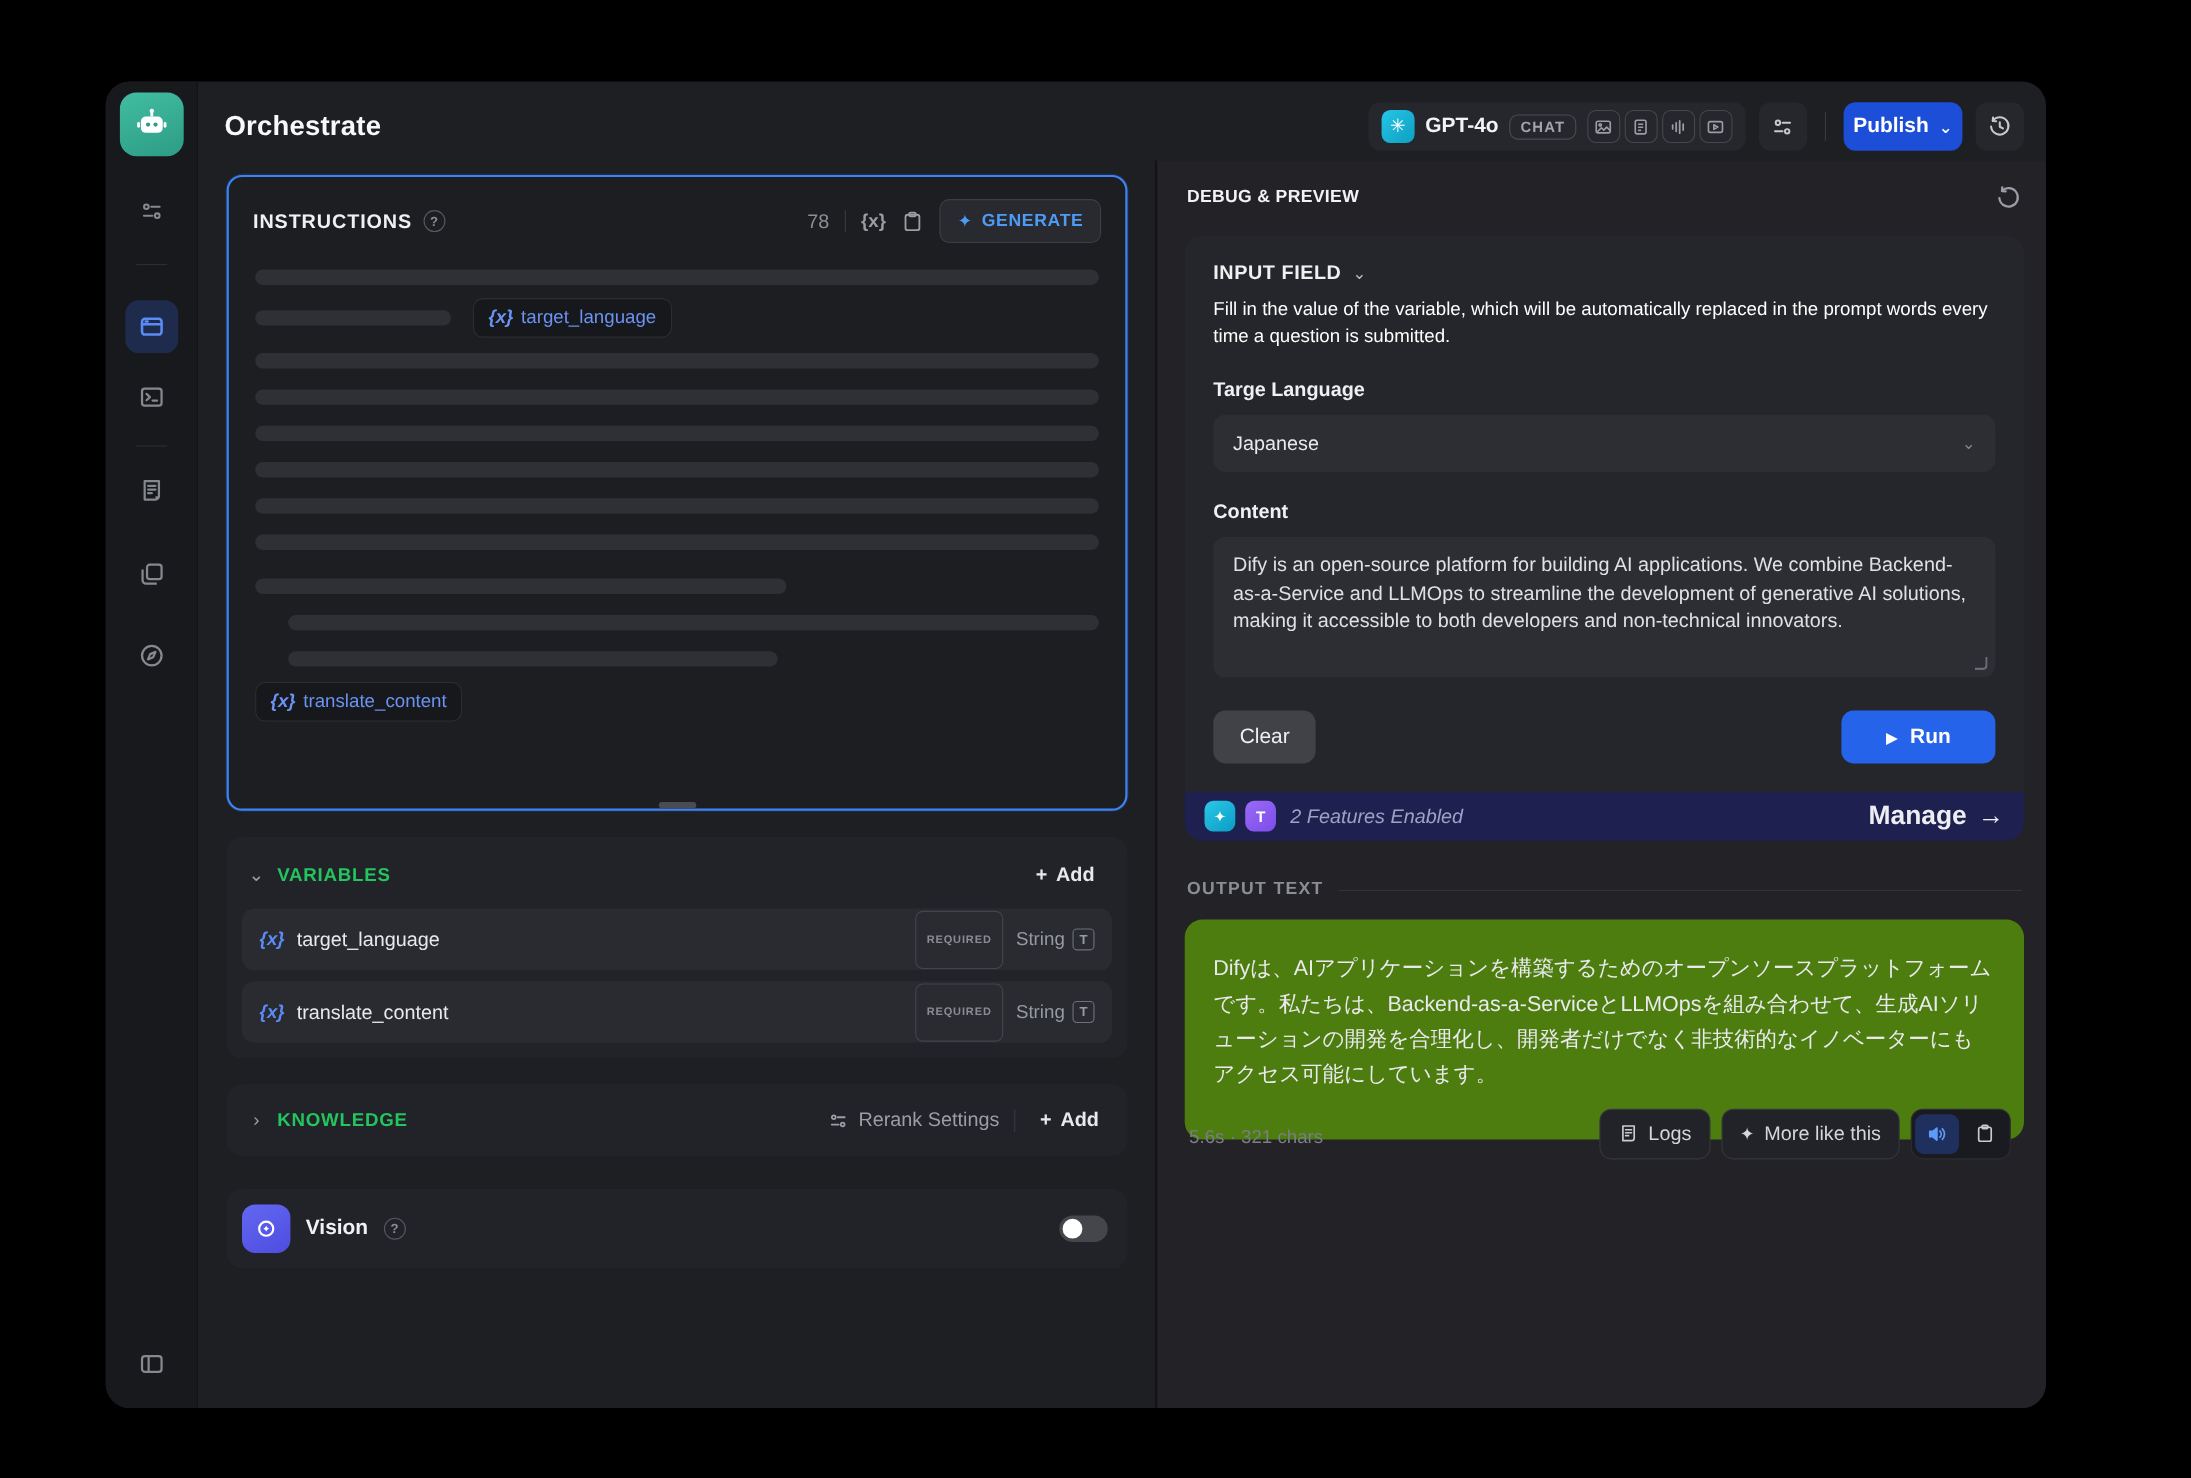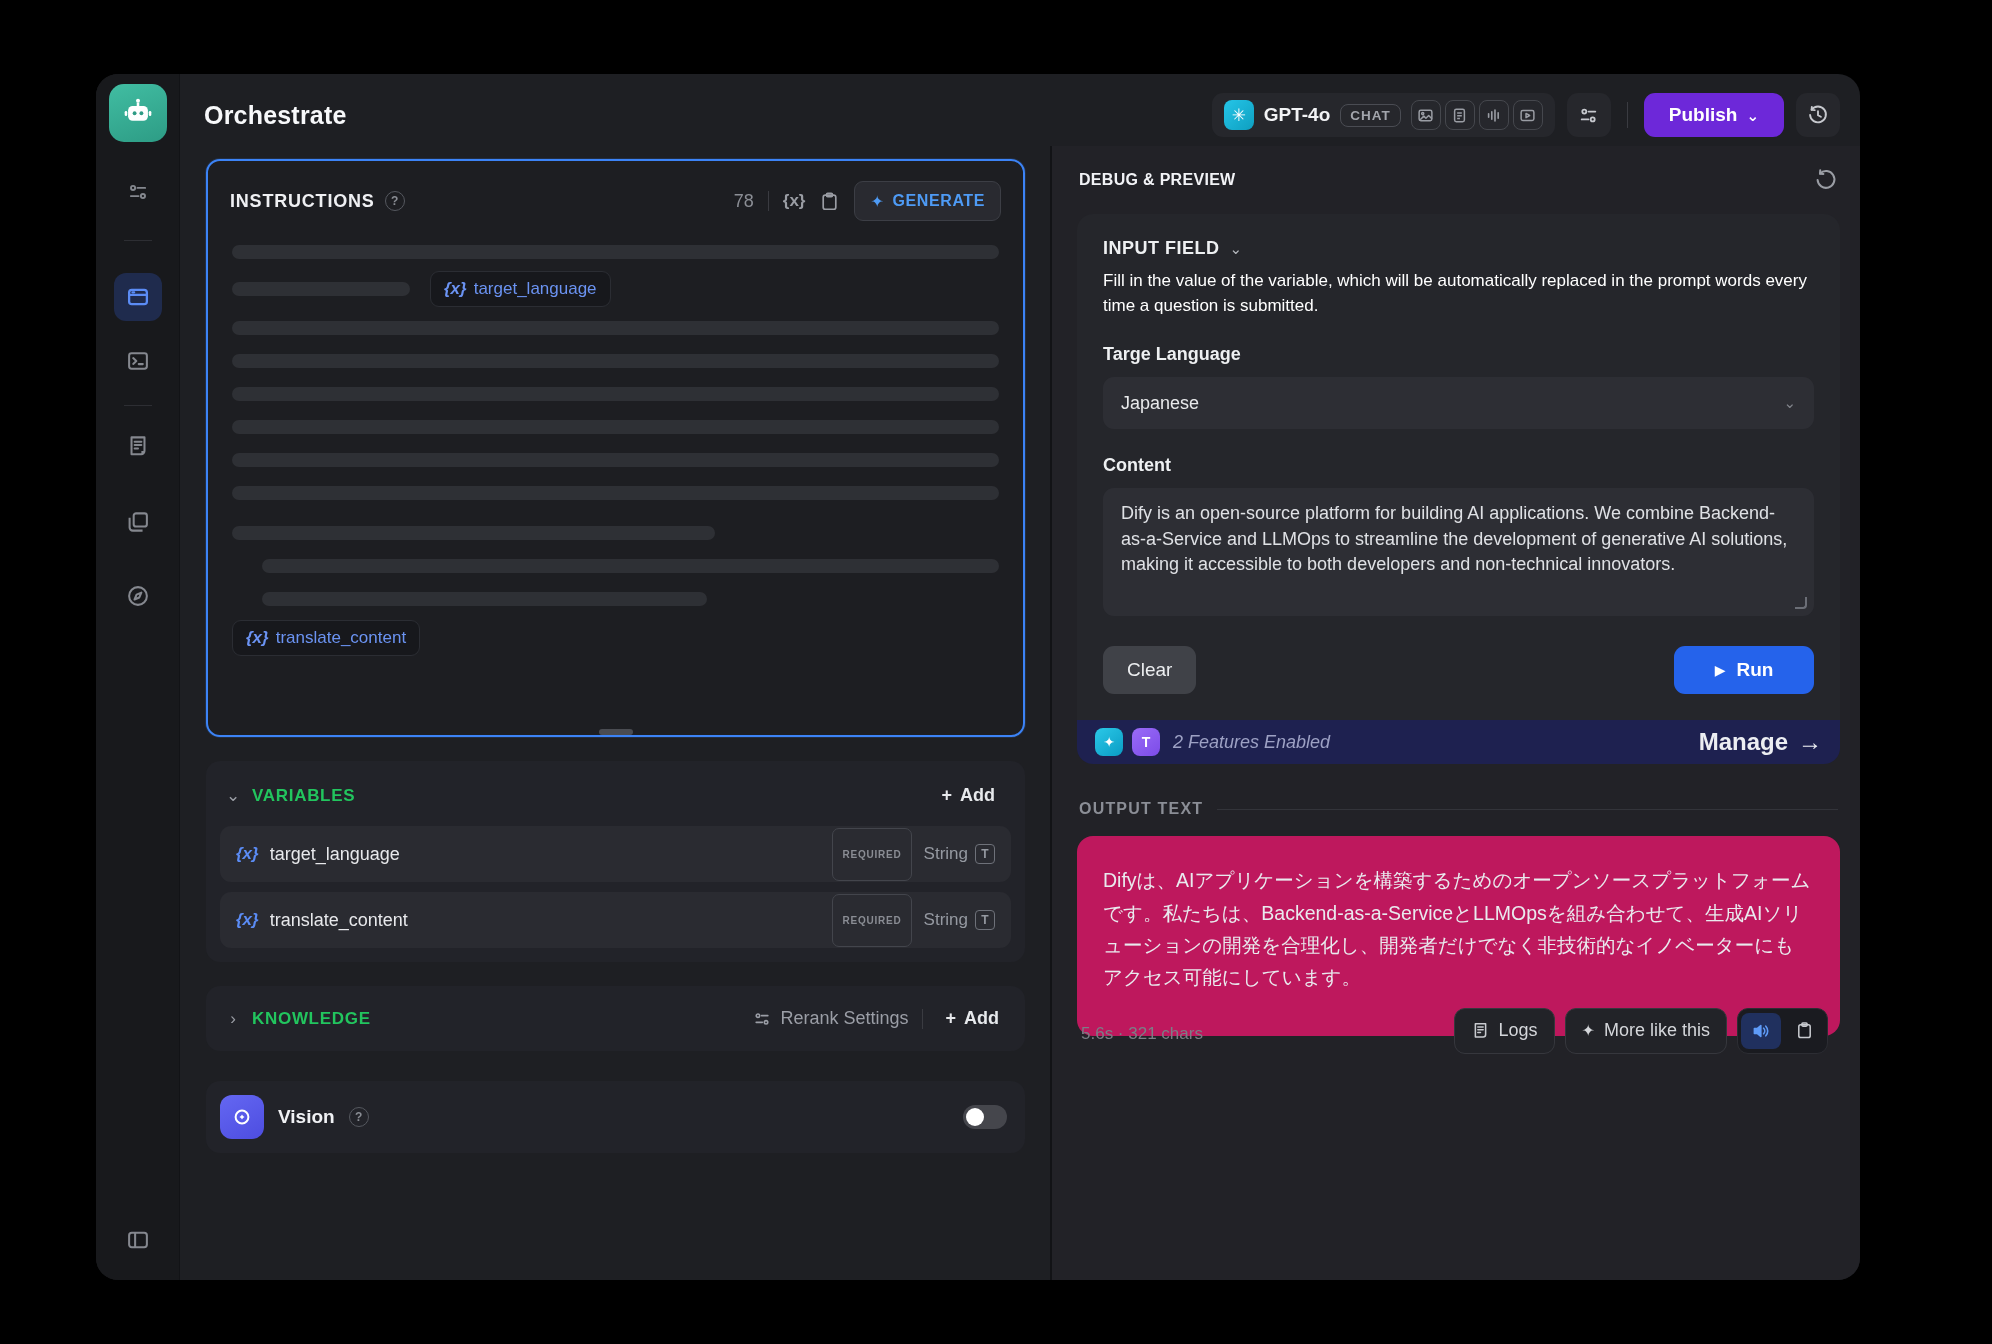--- a/index.html
+++ b/index.html
@@ -24,21 +24,21 @@
   .model-pill { height:44px; background:#26272c; border-radius:11px; display:flex; align-items:center; padding:0 12px; gap:10px; cursor:pointer; }
   .openai-logo { width:30px; height:30px; border-radius:8px; background:linear-gradient(135deg,#25c5e8,#0e9fc0); display:flex; align-items:center; justify-content:center; color:#fff; font-size:17px; }
   .model-name { font-size:19px; font-weight:600; color:#f2f3f5; }
   .chat-badge { border:1.5px solid #4a4c53; border-radius:8px; padding:3px 9px; font-size:13.5px; font-weight:700; letter-spacing:1px; color:#a2a5ac; }
   .cap-badges { display:flex; gap:4px; }
   .cap { width:30px; height:30px; border:1.5px solid #45474d; border-radius:8px; display:flex; align-items:center; justify-content:center; }
   .cap svg { stroke:#9a9da4; }
   .icon-btn { width:44px; height:44px; background:#26272c; border:none; border-radius:11px; display:flex; align-items:center; justify-content:center; cursor:pointer; margin-left:12px; }
   .icon-btn svg { stroke:#c6c8cd; }
   .v-divider { width:1px; height:26px; background:#3a3b41; margin:0 16px; }
-  .publish-btn { height:44px; background:#6d28d9; border:none; border-radius:11px; color:#fff; font-size:19px; font-weight:600; display:flex; align-items:center; gap:9px; padding:0 25px; cursor:pointer; font-family:inherit; }
+  .publish-btn { height:44px; background:#1d4ed8; border:none; border-radius:11px; color:#fff; font-size:19px; font-weight:600; display:flex; align-items:center; gap:9px; padding:0 9px; cursor:pointer; font-family:inherit; }
   .publish-btn .chev { font-size:15px; margin-top:2px; }
 
   .content { flex:1; display:flex; min-height:0; }
   .left-pane { width:870px; flex-shrink:0; padding:13px 25px 0 26px; }
   .right-pane { flex:1; background:#222227; border-left:2px solid #121316; padding:22px 20px 0 25px; }
 
   
   .instructions-panel { position:relative; height:578px; border:2px solid #3c83f6; border-radius:14px; background:#1d1e22; box-shadow:0 0 0 1px rgba(60,131,246,.15); }
   .ip-header { display:flex; align-items:center; padding:20px 22px 6px 22px; gap:10px; }
   .ip-title { font-size:18px; font-weight:700; letter-spacing:.8px; color:#eff0f3; }
@@ -110,21 +110,21 @@
   .features-bar { height:44px; background:#1e2150; border-radius:0 0 16px 16px; display:flex; align-items:center; padding:0 18px; gap:9px; cursor:pointer; }
   .feat-icon { width:28px; height:28px; border-radius:8px; display:flex; align-items:center; justify-content:center; color:#fff; }
   .feat-icon.cyan { background:linear-gradient(140deg,#2bc8e8,#0a9cc4); font-size:14px; }
   .feat-icon.purple { background:linear-gradient(140deg,#9a6bf7,#7c4ce8); font-size:14px; font-weight:700; }
   .feat-text { font-size:18px; color:#9da1c4; margin-left:4px;font-style:italic; }
   .manage { margin-left:auto; display:flex; align-items:center; gap:10px; font-size:24px; font-weight:600; color:#eceef2; }
 
   .output-label-row { margin-top:36px; display:flex; align-items:center; gap:14px; padding:0 2px; }
   .output-title { font-size:16px; font-weight:700; letter-spacing:1.2px; color:#8b8e96; white-space:nowrap; }
   .output-rule { flex:1; height:1px; background:#33343a; }
-  .output-card { margin-top:18px; background:#be185d; border-radius:16px; padding:28px 26px 42px 26px; }
+  .output-card { margin-top:18px; background:#4d7c0f; border-radius:16px; padding:28px 26px 42px 26px; }
   .output-text { font-size:19.5px; line-height:1.66; color:#e9eaee; }
   .output-footer { display:flex; align-items:flex-end; margin-top:-28px; position:relative; padding:0 12px 0 4px; }
   .meta { font-size:17px; color:#7b7e86; padding-bottom:10px; }
   .of-buttons { margin-left:auto; display:flex; align-items:center; gap:10px; }
   .pill-btn { height:46px; background:#222328; border:1.5px solid #36373d; border-radius:11px; display:flex; align-items:center; gap:9px; padding:0 16px; color:#d4d6da; font-size:18px; cursor:pointer; font-family:inherit; }
   .pill-btn svg { stroke:#c9cbd0; }
   .pill-btn .spark { color:#d4d6da; font-size:16px; }
   .sound-group { height:46px; background:#1a1b20; border:1.5px solid #2c2d33; border-radius:11px; display:flex; align-items:center; padding:3px; gap:3px; }
   .sound-tile { width:40px; height:36px; border-radius:8px; display:flex; align-items:center; justify-content:center; cursor:pointer; }
   .sound-tile.speaker { background:#20305e; }

